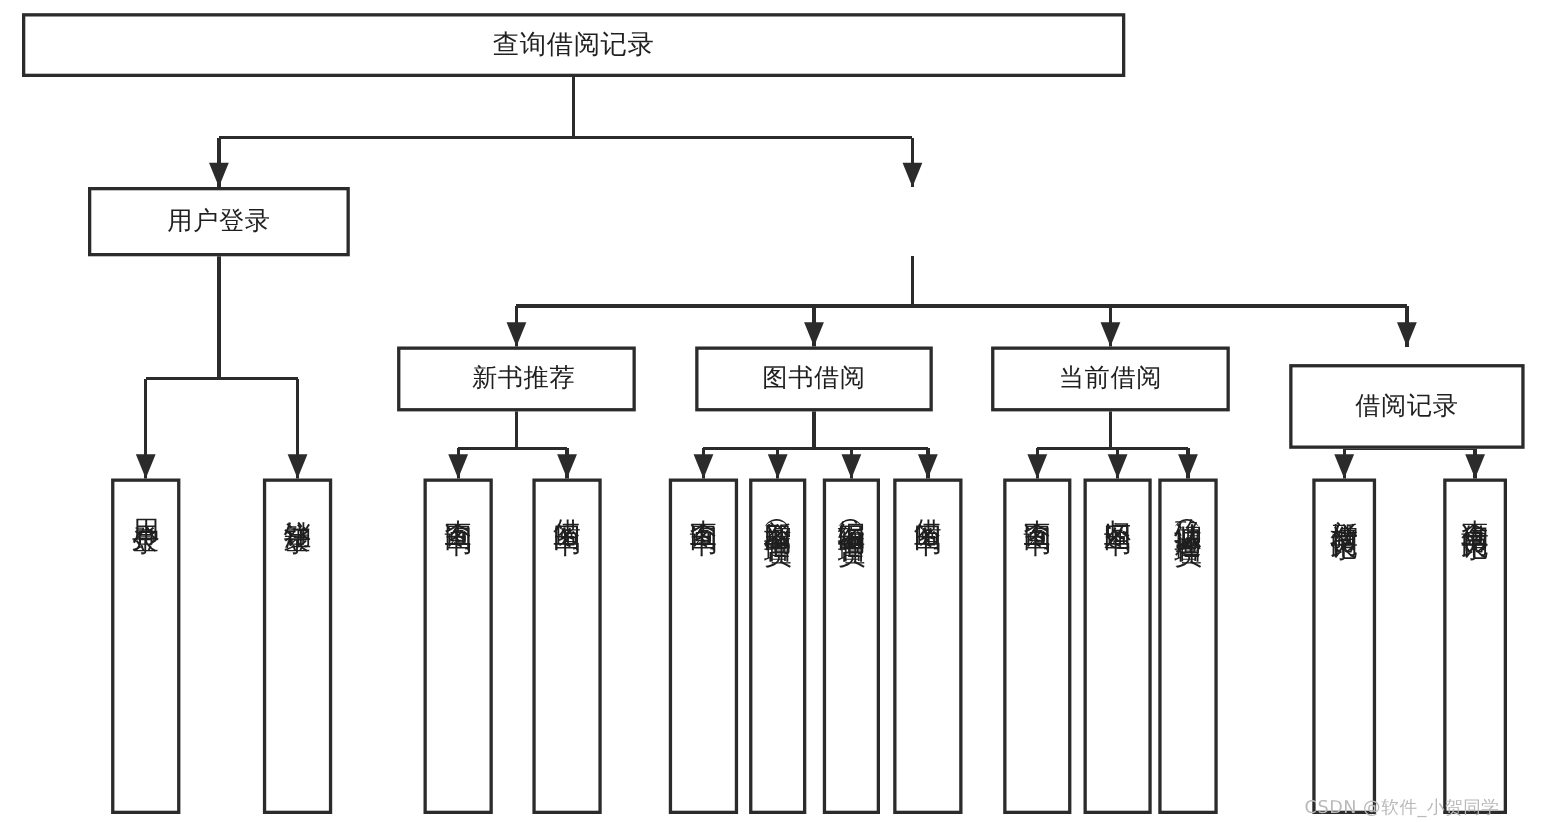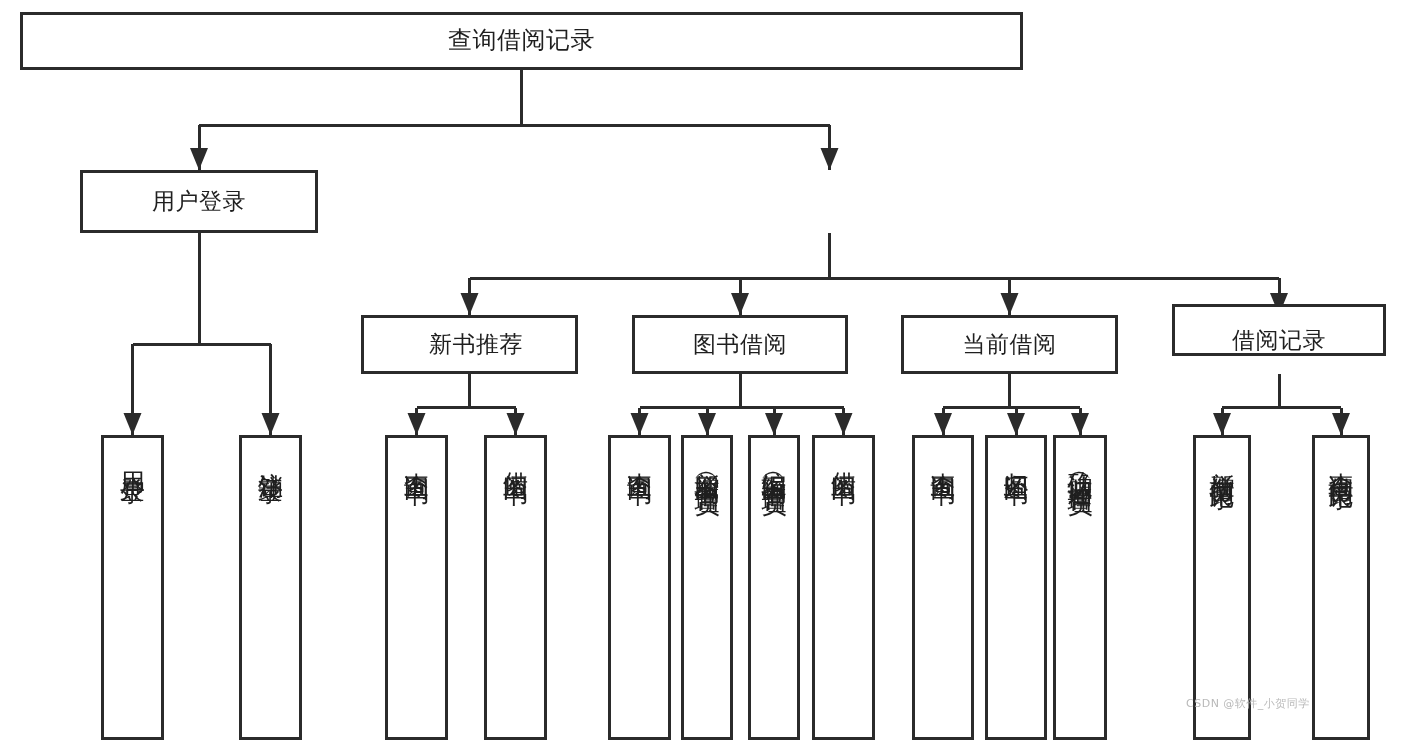--- a/index.html
+++ b/index.html
@@ -49,22 +49,22 @@
     text-orientation: upright;
     font-size: 25px;
     line-height: 1.32;
     letter-spacing: 3px;
     white-space: normal;
   }
   .node.root .label { font-size: 24px; }
   .watermark {
     position: absolute;
     left: 1186px;
-    top: 696px;
-    font-size: 11px;
+    top: 724px;
+    font-size: 16px;
     color: #b9b9b9;
     white-space: nowrap;
     letter-spacing: 0.5px;
   }
 </style>
 </head>
 <body>
 
 <div id="canvas">
 
@@ -137,21 +137,21 @@
   </div>
 
   <div class="node" style="left: 632px; top: 315px; width: 216px; height: 59px;">
     <span class="label">图书借阅</span>
   </div>
 
   <div class="node" style="left: 901px; top: 315px; width: 217px; height: 59px;">
     <span class="label">当前借阅</span>
   </div>
 
-  <div class="node" style="left: 1172px; top: 304px; width: 214px; height: 52px; align-items: flex-end;">
+  <div class="node" style="left: 1172px; top: 331px; width: 214px; height: 77px;">
     <span class="label">借阅记录</span>
   </div>
 
   <div class="node vertical" style="left: 101px; top: 435px; width: 63px; height: 305px;">
     <span class="label">用户登录</span>
   </div>
 
   <div class="node vertical" style="left: 239px; top: 435px; width: 63px; height: 305px;">
     <span class="label">注销登录</span>
   </div>

